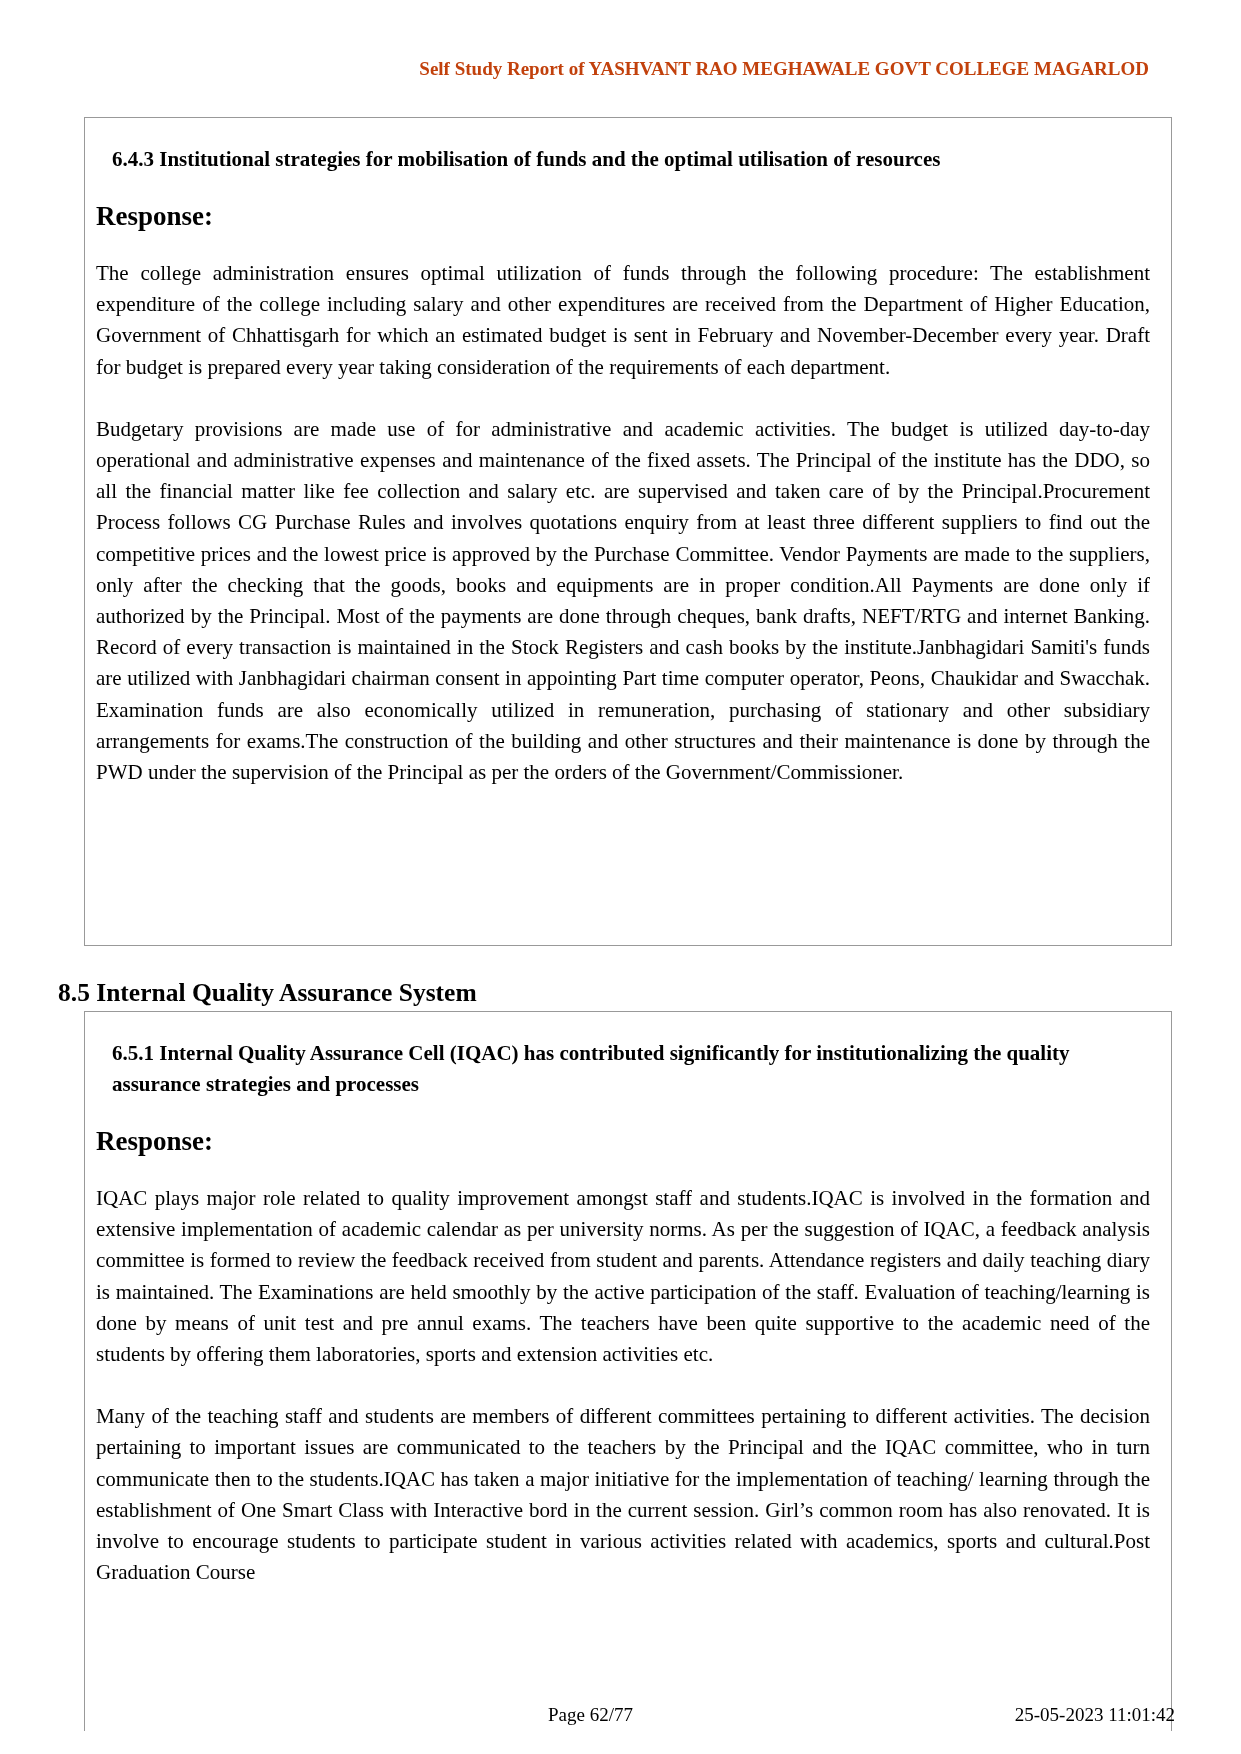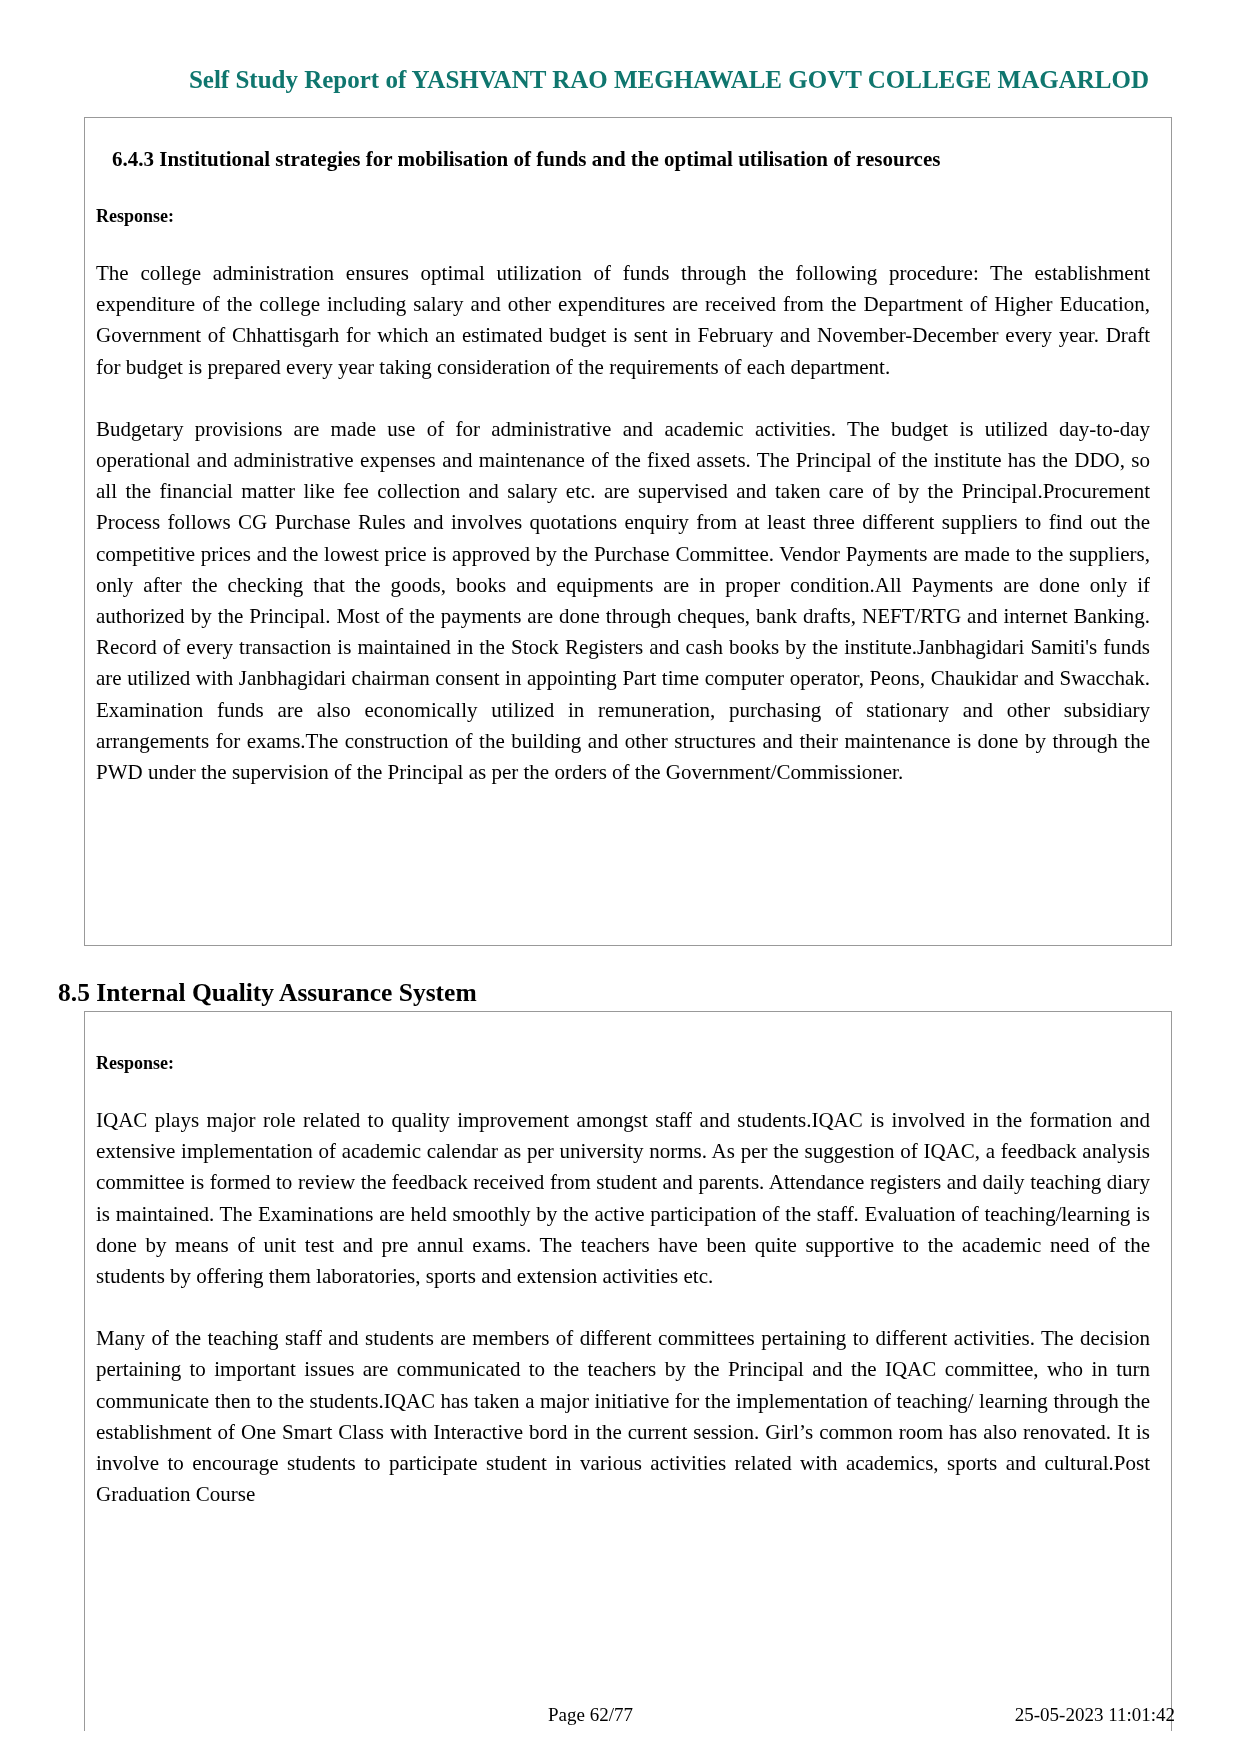--- a/index.html
+++ b/index.html
@@ -1,32 +1,32 @@
 <!DOCTYPE html>
 <html><head>
 <meta charset="utf-8">
 <style>
   html, body { margin: 0; padding: 0; background: #ffffff; }
   body {
     width: 1241px; height: 1754px; position: relative; overflow: hidden;
     font-family: "Liberation Serif", "DejaVu Serif", serif; color: #000;
   }
   .running-header {
-    position: absolute; top: 66px; right: 92px;
-    font-weight: bold; font-size: 25px; color: #0f766e; white-space: nowrap;
+    position: absolute; top: 58px; right: 92px;
+    font-weight: bold; font-size: 19px; color: #c2410c; white-space: nowrap;
   }
   .box {
     position: absolute; left: 84px; width: 1088px;
     border: 1.5px solid #999; box-sizing: border-box;
     padding: 10px 21px 0 11px;
   }
   #box1 { top: 117px; height: 829px; }
   #box2 { top: 1011px; height: 720px; border-bottom: none; }
   .crit-title { font-weight: bold; font-size: 21px; line-height: 31px; margin: 16px; }
-  .response-label { font-weight: bold; font-size: 18px; line-height: 31px; margin: 26px 0 26px 0; }
+  .response-label { font-weight: bold; font-size: 27px; line-height: 31px; margin: 26px 0 26px 0; }
   .para { font-size: 21px; line-height: 31.2px; text-align: justify; margin: 0 0 31px 0; }
   .section-heading {
     position: absolute; left: 58px; top: 978px;
     font-weight: bold; font-size: 25.5px; margin: 0; white-space: nowrap;
   }
   .footer-page { position: absolute; top: 1704px; left: 548px; font-size: 19px; }
   .footer-date { position: absolute; top: 1704px; right: 66px; font-size: 19px; }
 </style>
 </head>
 <body>
@@ -36,19 +36,20 @@
 <div class="box" id="box1">
   <p class="crit-title">6.4.3 Institutional strategies for mobilisation of funds and the optimal utilisation of resources</p>
   <p class="response-label">Response:</p>
   <p class="para">The college administration ensures optimal utilization of funds through the following procedure: The establishment expenditure of the college including salary and other expenditures are received from the Department of Higher Education, Government of Chhattisgarh for which an estimated budget is sent in February and November-December every year. Draft for budget is prepared every year taking consideration of the requirements of each department.</p>
   <p class="para">Budgetary provisions are made use of for administrative and academic activities. The budget is utilized day-to-day operational and administrative expenses and maintenance of the fixed assets. The Principal of the institute has the DDO, so all the financial matter like fee collection and salary etc. are supervised and taken care of by the Principal.Procurement Process follows CG Purchase Rules and involves quotations enquiry from at least three different suppliers to find out the competitive prices and the lowest price is approved by the Purchase Committee. Vendor Payments are made to the suppliers, only after the checking that the goods, books and equipments are in proper condition.All Payments are done only if authorized by the Principal. Most of the payments are done through cheques, bank drafts, NEFT/RTG and internet Banking. Record of every transaction is maintained in the Stock Registers and cash books by the institute.Janbhagidari Samiti's funds are utilized with Janbhagidari chairman consent in appointing Part time computer operator, Peons, Chaukidar and Swacchak. Examination funds are also economically utilized in remuneration, purchasing of stationary and other subsidiary arrangements for exams.The construction of the building and other structures and their maintenance is done by through the PWD under the supervision of the Principal as per the orders of the Government/Commissioner.</p>
 </div>
 
 <h2 class="section-heading">8.5 Internal Quality Assurance System</h2>
 
 <div class="box" id="box2">
+  <p class="crit-title">6.5.1 Internal Quality Assurance Cell (IQAC) has contributed significantly for institutionalizing the quality assurance strategies and processes</p>
   <p class="response-label">Response:</p>
   <p class="para">IQAC plays major role related to quality improvement amongst staff and students.IQAC is involved in the formation and extensive implementation of academic calendar as per university norms. As per the suggestion of IQAC, a feedback analysis committee is formed to review the feedback received from student and parents. Attendance registers and daily teaching diary is maintained. The Examinations are held smoothly by the active participation of the staff. Evaluation of teaching/learning is done by means of unit test and pre annul exams. The teachers have been quite supportive to the academic need of the students by offering them laboratories, sports and extension activities etc.</p>
   <p class="para">Many of the teaching staff and students are members of different committees pertaining to different activities. The decision pertaining to important issues are communicated to the teachers by the Principal and the IQAC committee, who in turn communicate then to the students.IQAC has taken a major initiative for the implementation of teaching/ learning through the establishment of One Smart Class with Interactive bord in the current session. Girl’s common room has also renovated. It is involve to encourage students to participate student in various activities related with academics, sports and cultural.Post Graduation Course</p>
 </div>
 
 <div class="footer-page">Page 62/77</div>
 <div class="footer-date">25-05-2023 11:01:42</div>
 
 </body></html>

